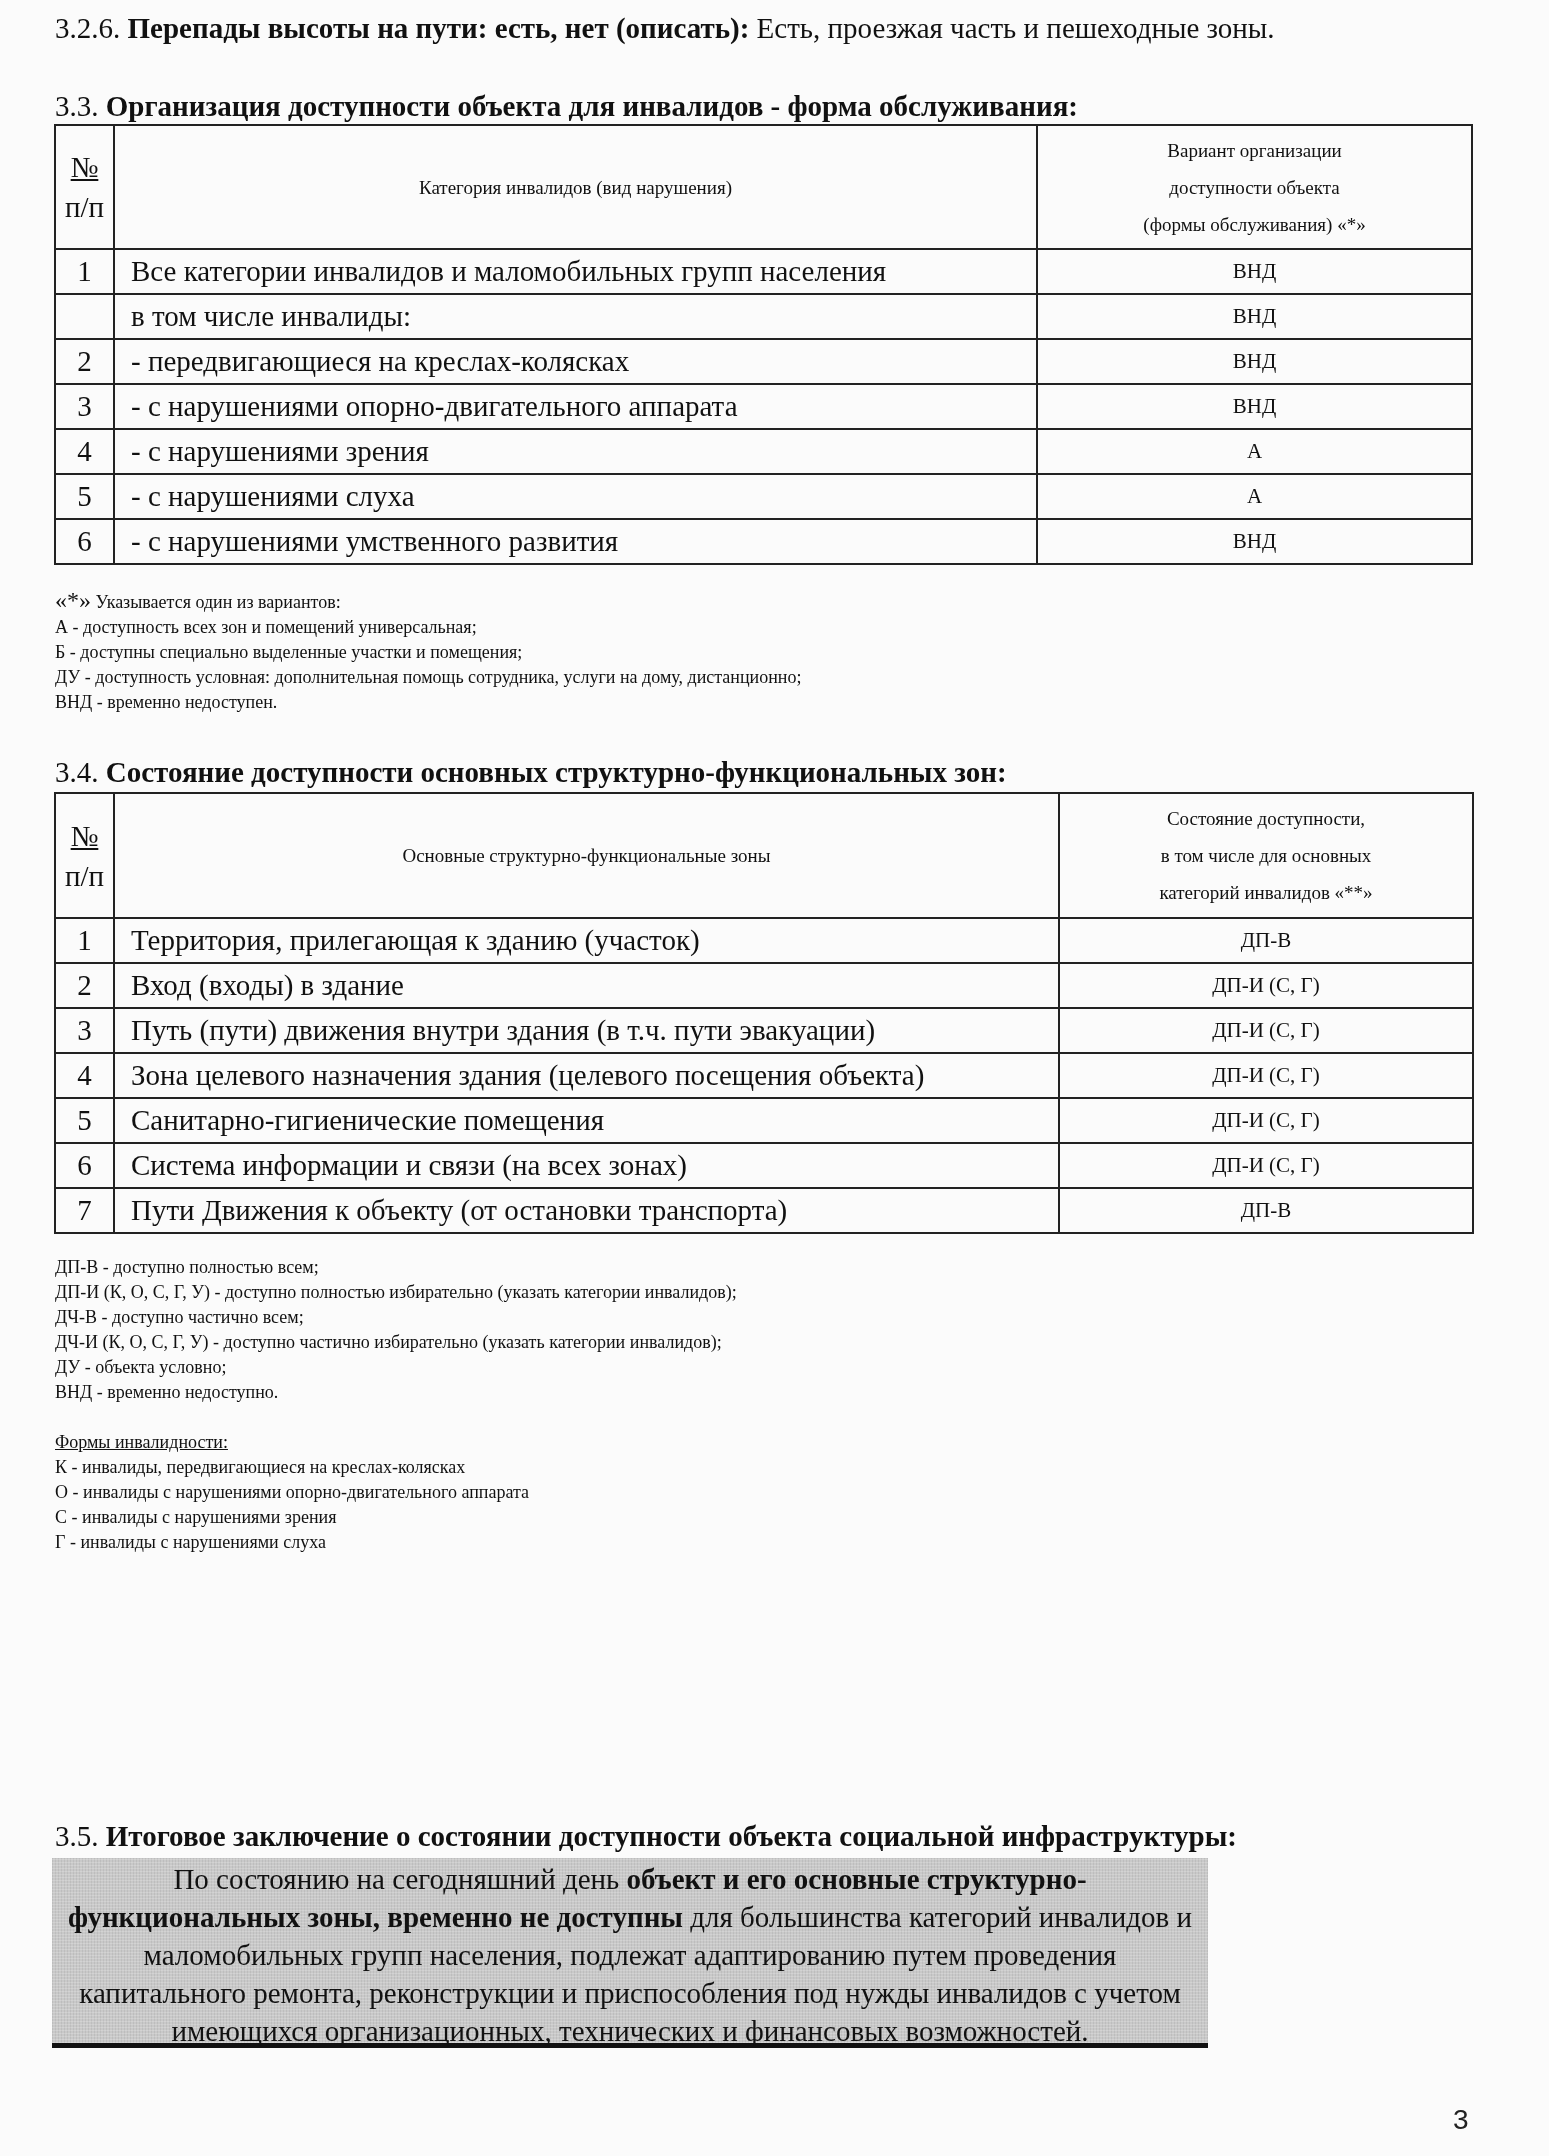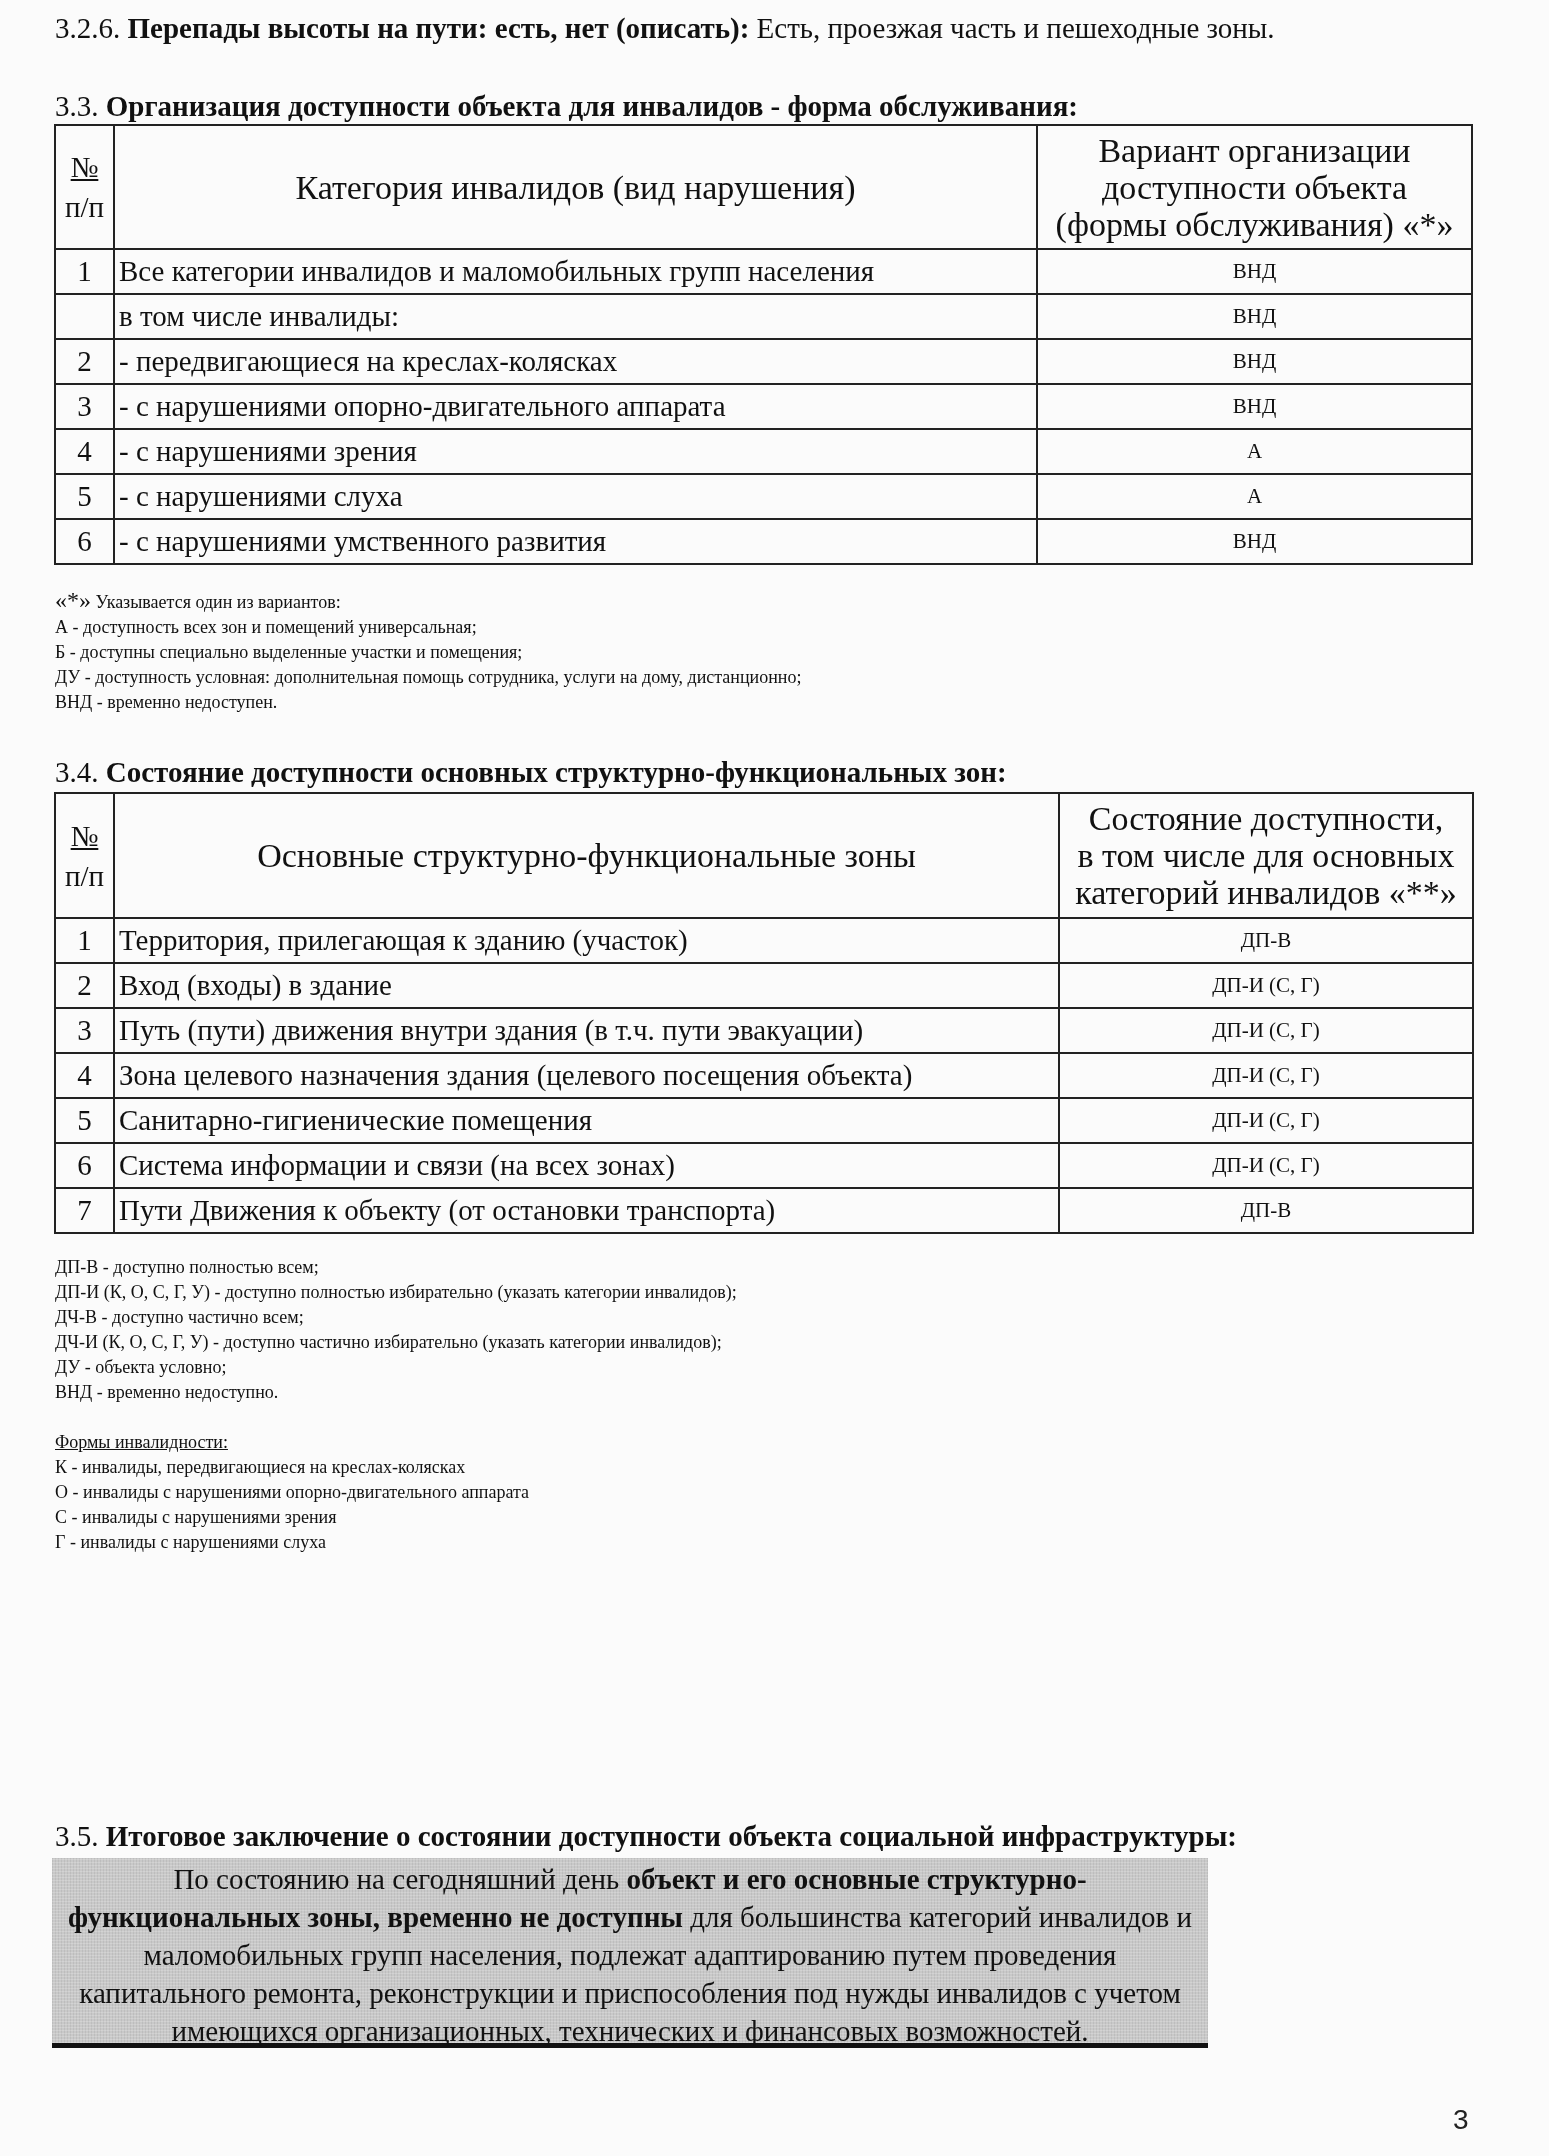--- a/index.html
+++ b/index.html
@@ -36,26 +36,26 @@
     table-layout: fixed;
   }
   table.grid td {
     border: 2px solid #222;
     padding: 0;
     vertical-align: middle;
   }
   #tbl33 { left: 54px; top: 124px; width: 1417px; }
   #tbl34 { left: 54px; top: 792px; width: 1418px; }
 
-  .hdr td { font-size: 34px; text-align: center; line-height: 37px; }
+  .hdr td { font-size: 19px; text-align: center; line-height: 37px; }
   .hdr td.num { font-size: 29px; line-height: 40px; }
   .hdr td.num .no { text-decoration: underline; }
   .row td { height: 43px; font-size: 29px; }
   .row td.num { text-align: center; }
-  .row td.txt { padding-left: 4px; white-space: nowrap; }
+  .row td.txt { padding-left: 16px; white-space: nowrap; }
   .row td.val { text-align: center; font-size: 21px; }
 
   .footnote {
     left: 55px;
     font-size: 18px;
     line-height: 25px;
     white-space: nowrap;
   }
   .footnote .mark { font-size: 24px; }
   #fn33 { top: 588px; }

